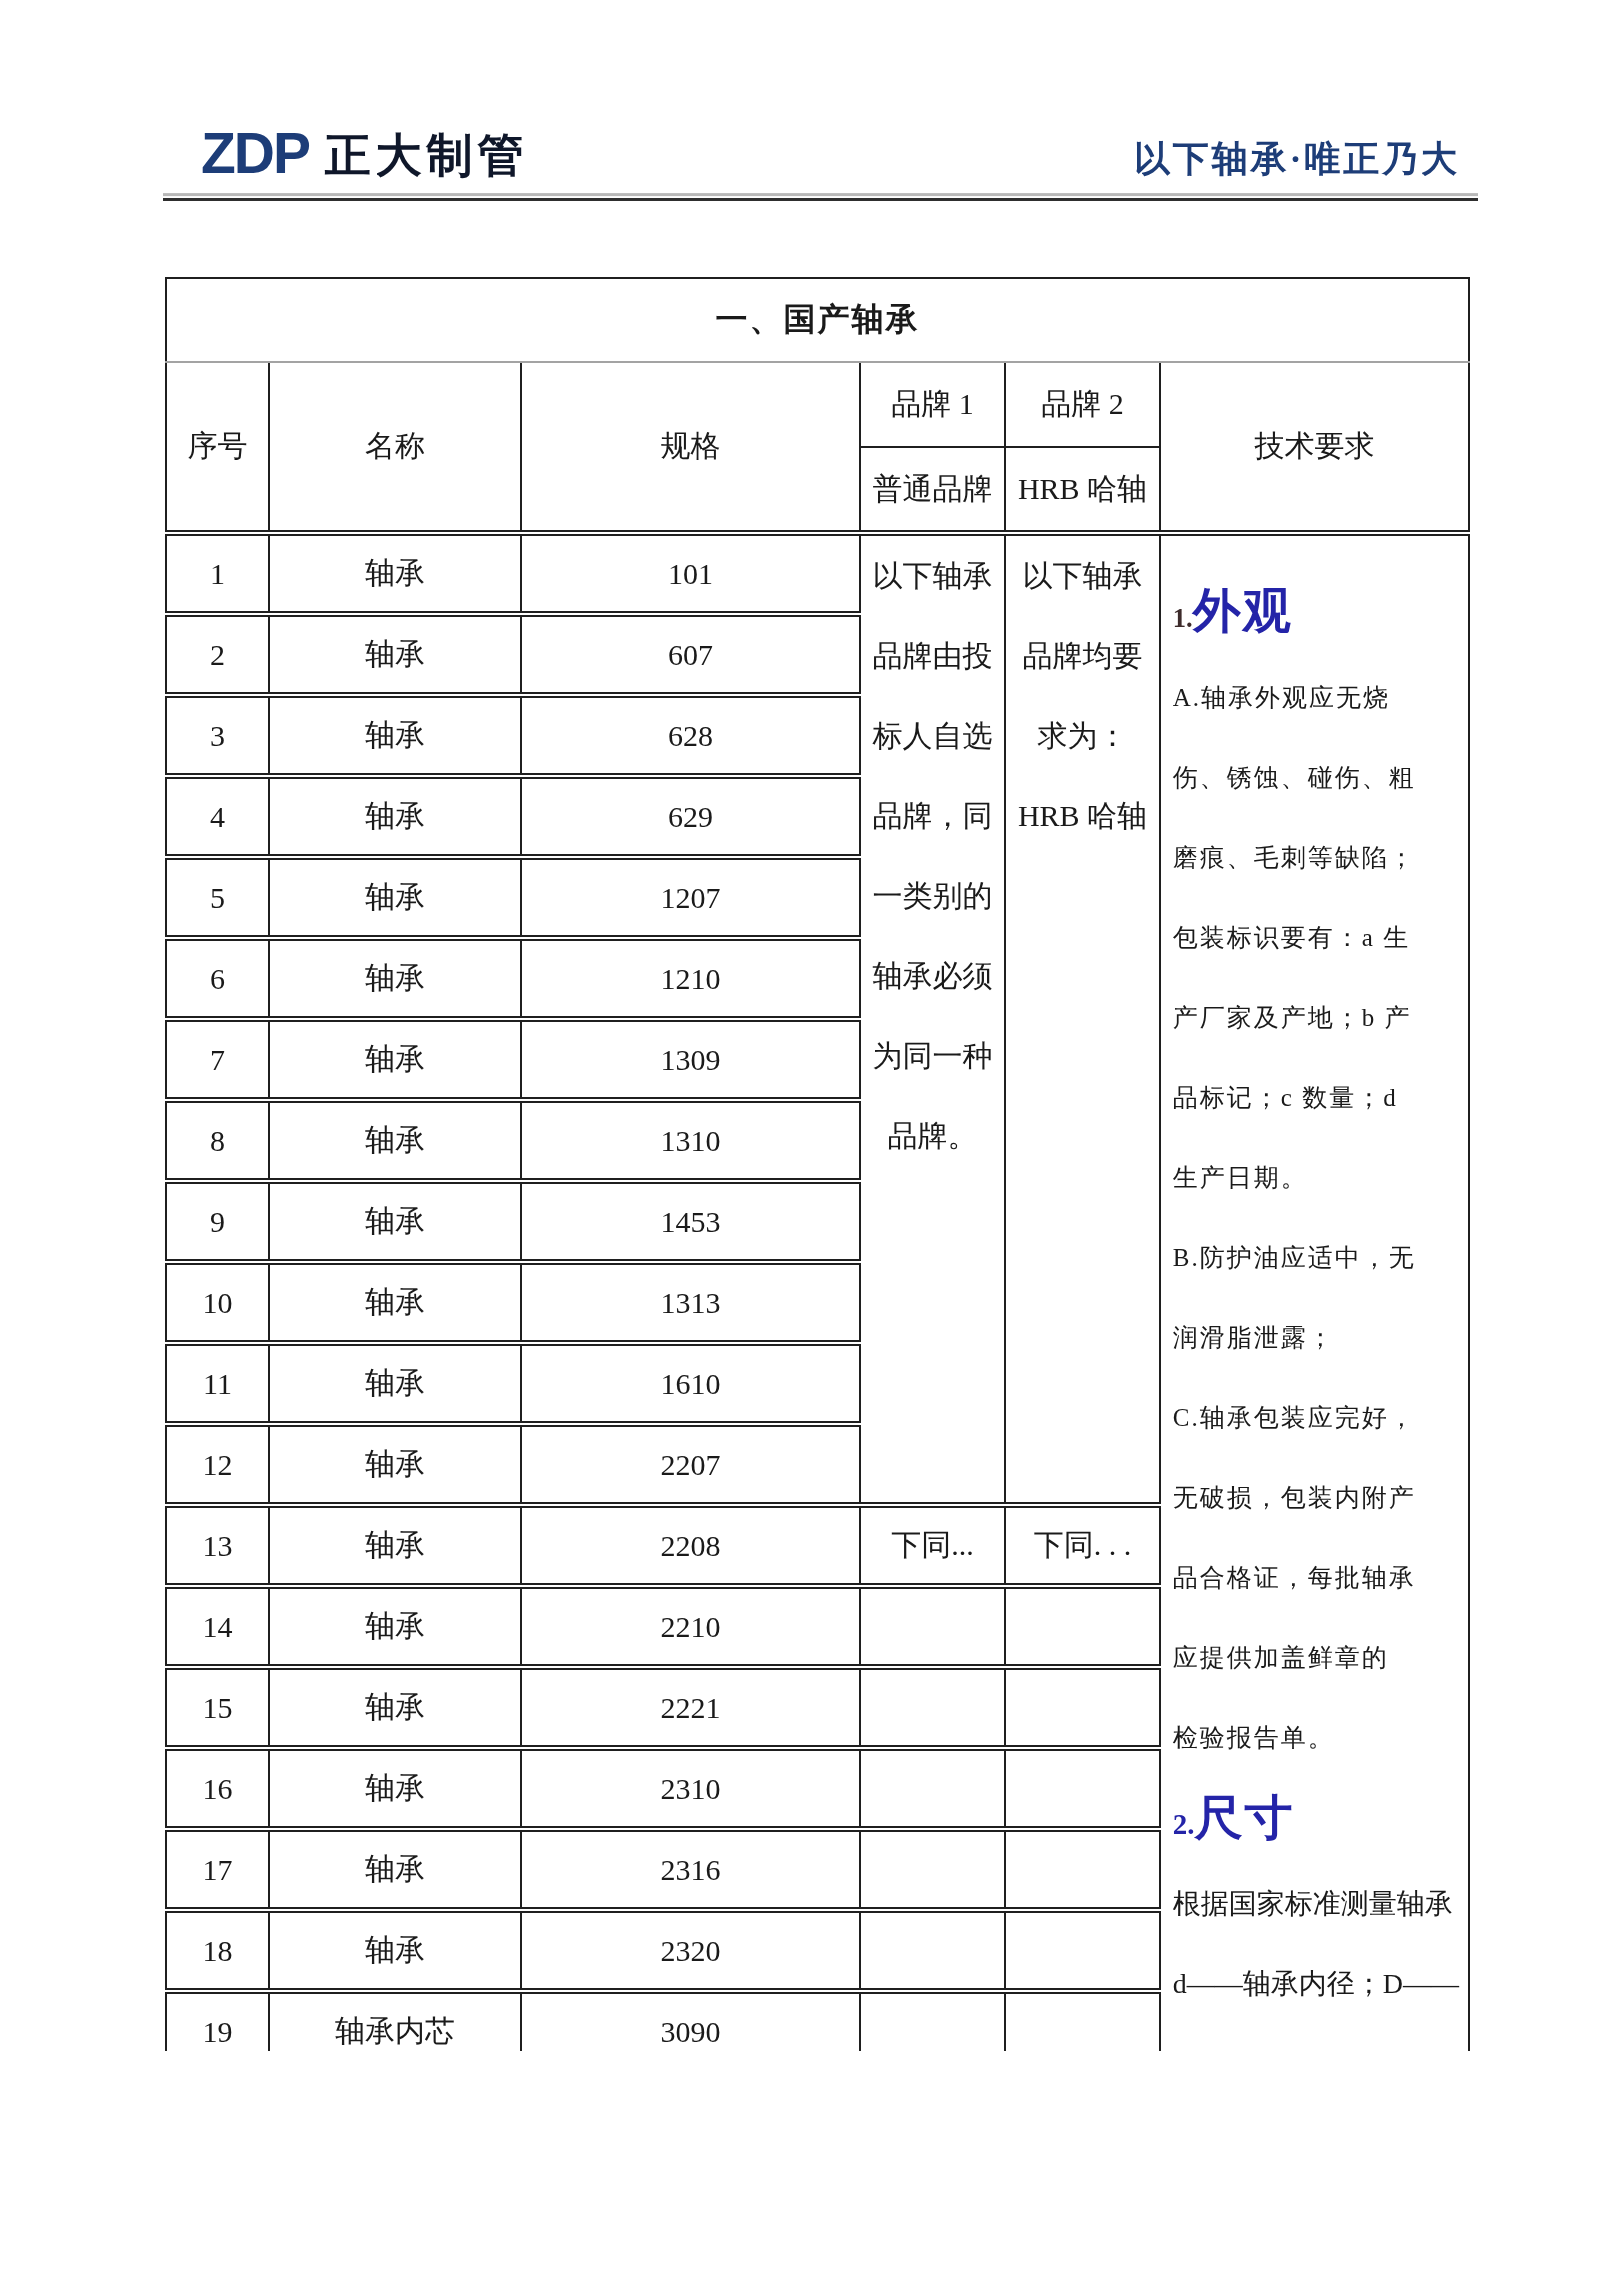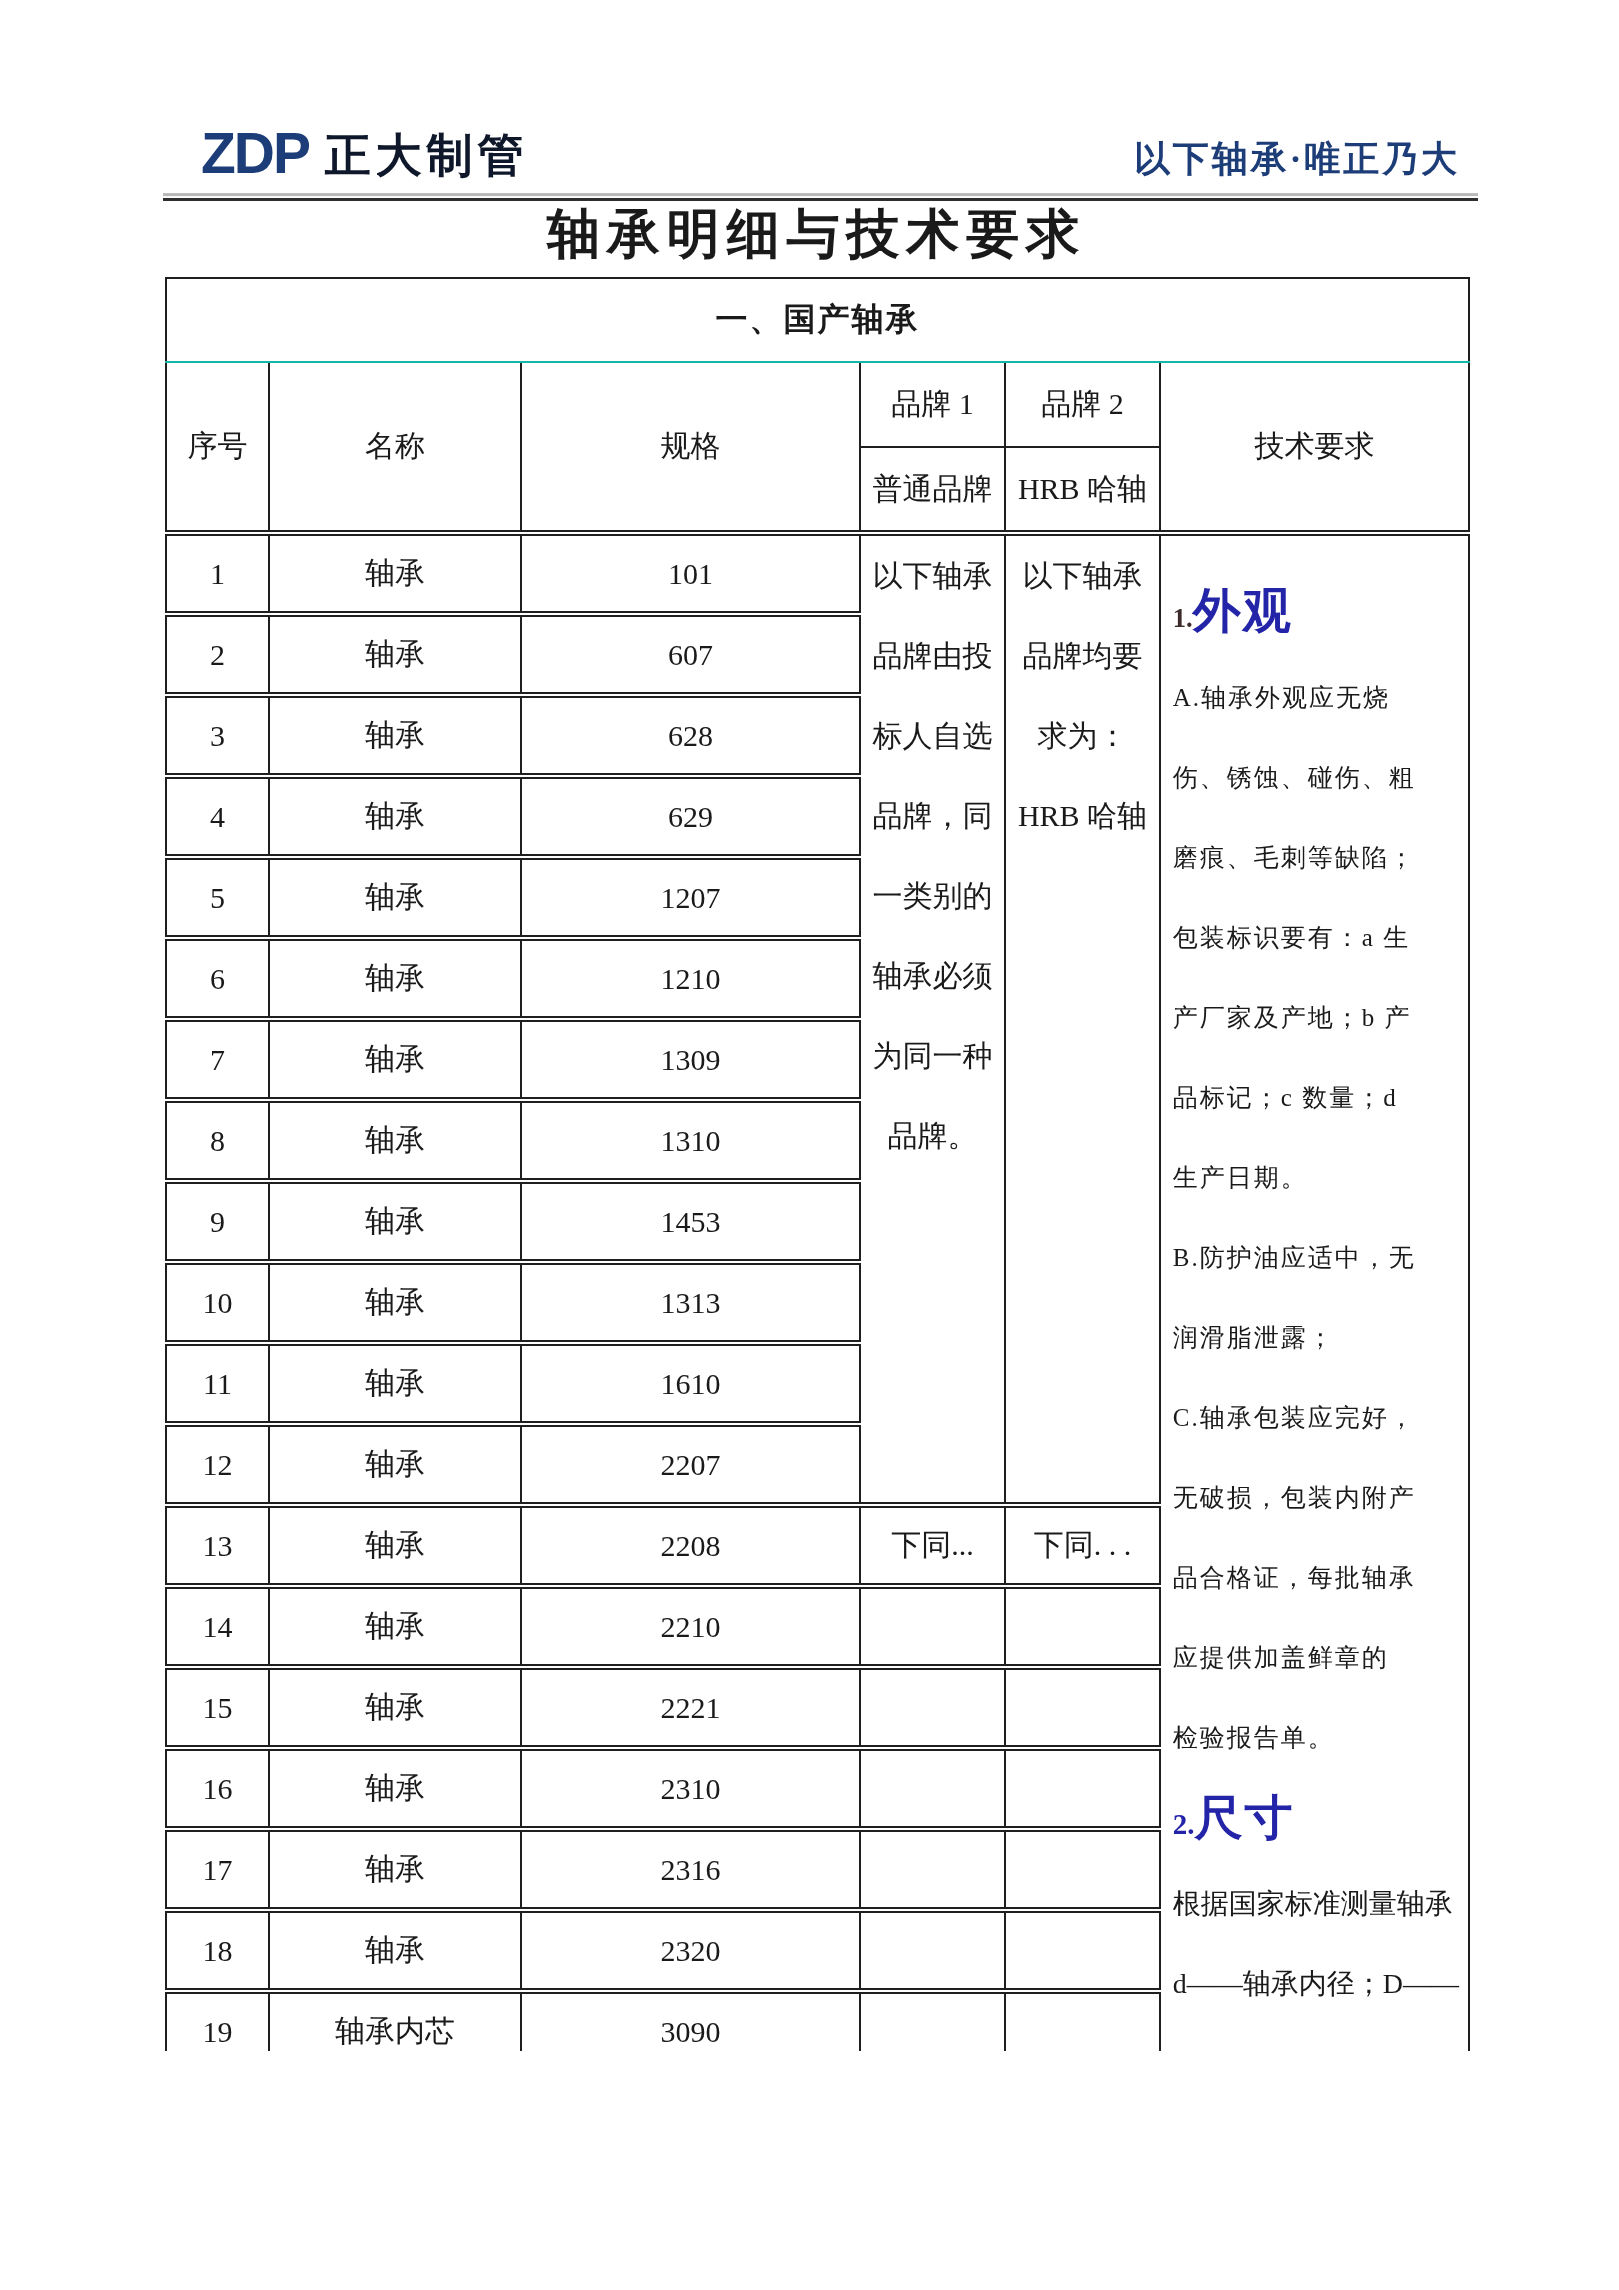--- a/index.html
+++ b/index.html
@@ -34,21 +34,21 @@
   
   table.main {
     position:absolute; left:165px; top:277px; width:1303px;
     border-collapse:collapse; table-layout:fixed;
     border:2.9px solid #1f1f1f;
   }
   td {
     border:2px solid #1f1f1f; text-align:center; vertical-align:middle;
     font-size:30px; padding:0; overflow:hidden; color:#1a1a1a;
   }
-  tr.title-row td { height:82px; font-weight:700; font-size:32px; letter-spacing:2px; border-bottom:2px solid #14b8a6; }
+  tr.title-row td { height:82px; font-weight:700; font-size:32px; letter-spacing:2px; border-bottom:2px solid #a3a3a3; }
   tr.head-a td { height:83px; }
   tr.head-b td { height:82px; border-bottom:6.9px double #1f1f1f; }
   td.hspan2 { border-bottom:6.9px double #1f1f1f;margin-top:24px; }
   td.brand-head { border-bottom:2.9px solid #1f1f1f; }
   tr.data-row { height:81px; }
   tr.data-row td { border-bottom:6.9px double #1f1f1f; }
   td.note-cell {
     vertical-align:top; line-height:80px; white-space:pre-line; font-size:30px;
   }
   td.tech-cell {
@@ -72,21 +72,20 @@
 
 <div class="page">
 
   <div class="brand-row">
     <span class="logo-zdp">ZDP</span>
     <span class="logo-company">正大制管</span>
   </div>
   <div class="slogan">以下轴承·唯正乃大</div>
   <div class="header-rule"></div>
 
-  <div class="doc-title">轴承明细与技术要求</div>
 
   <table class="main">
     <colgroup>
       <col style="width:103px">
         <col style="width:252px">
         <col style="width:339px">
       <col style="width:145px">
         <col style="width:155px">
         <col style="width:309px">
     </colgroup>

